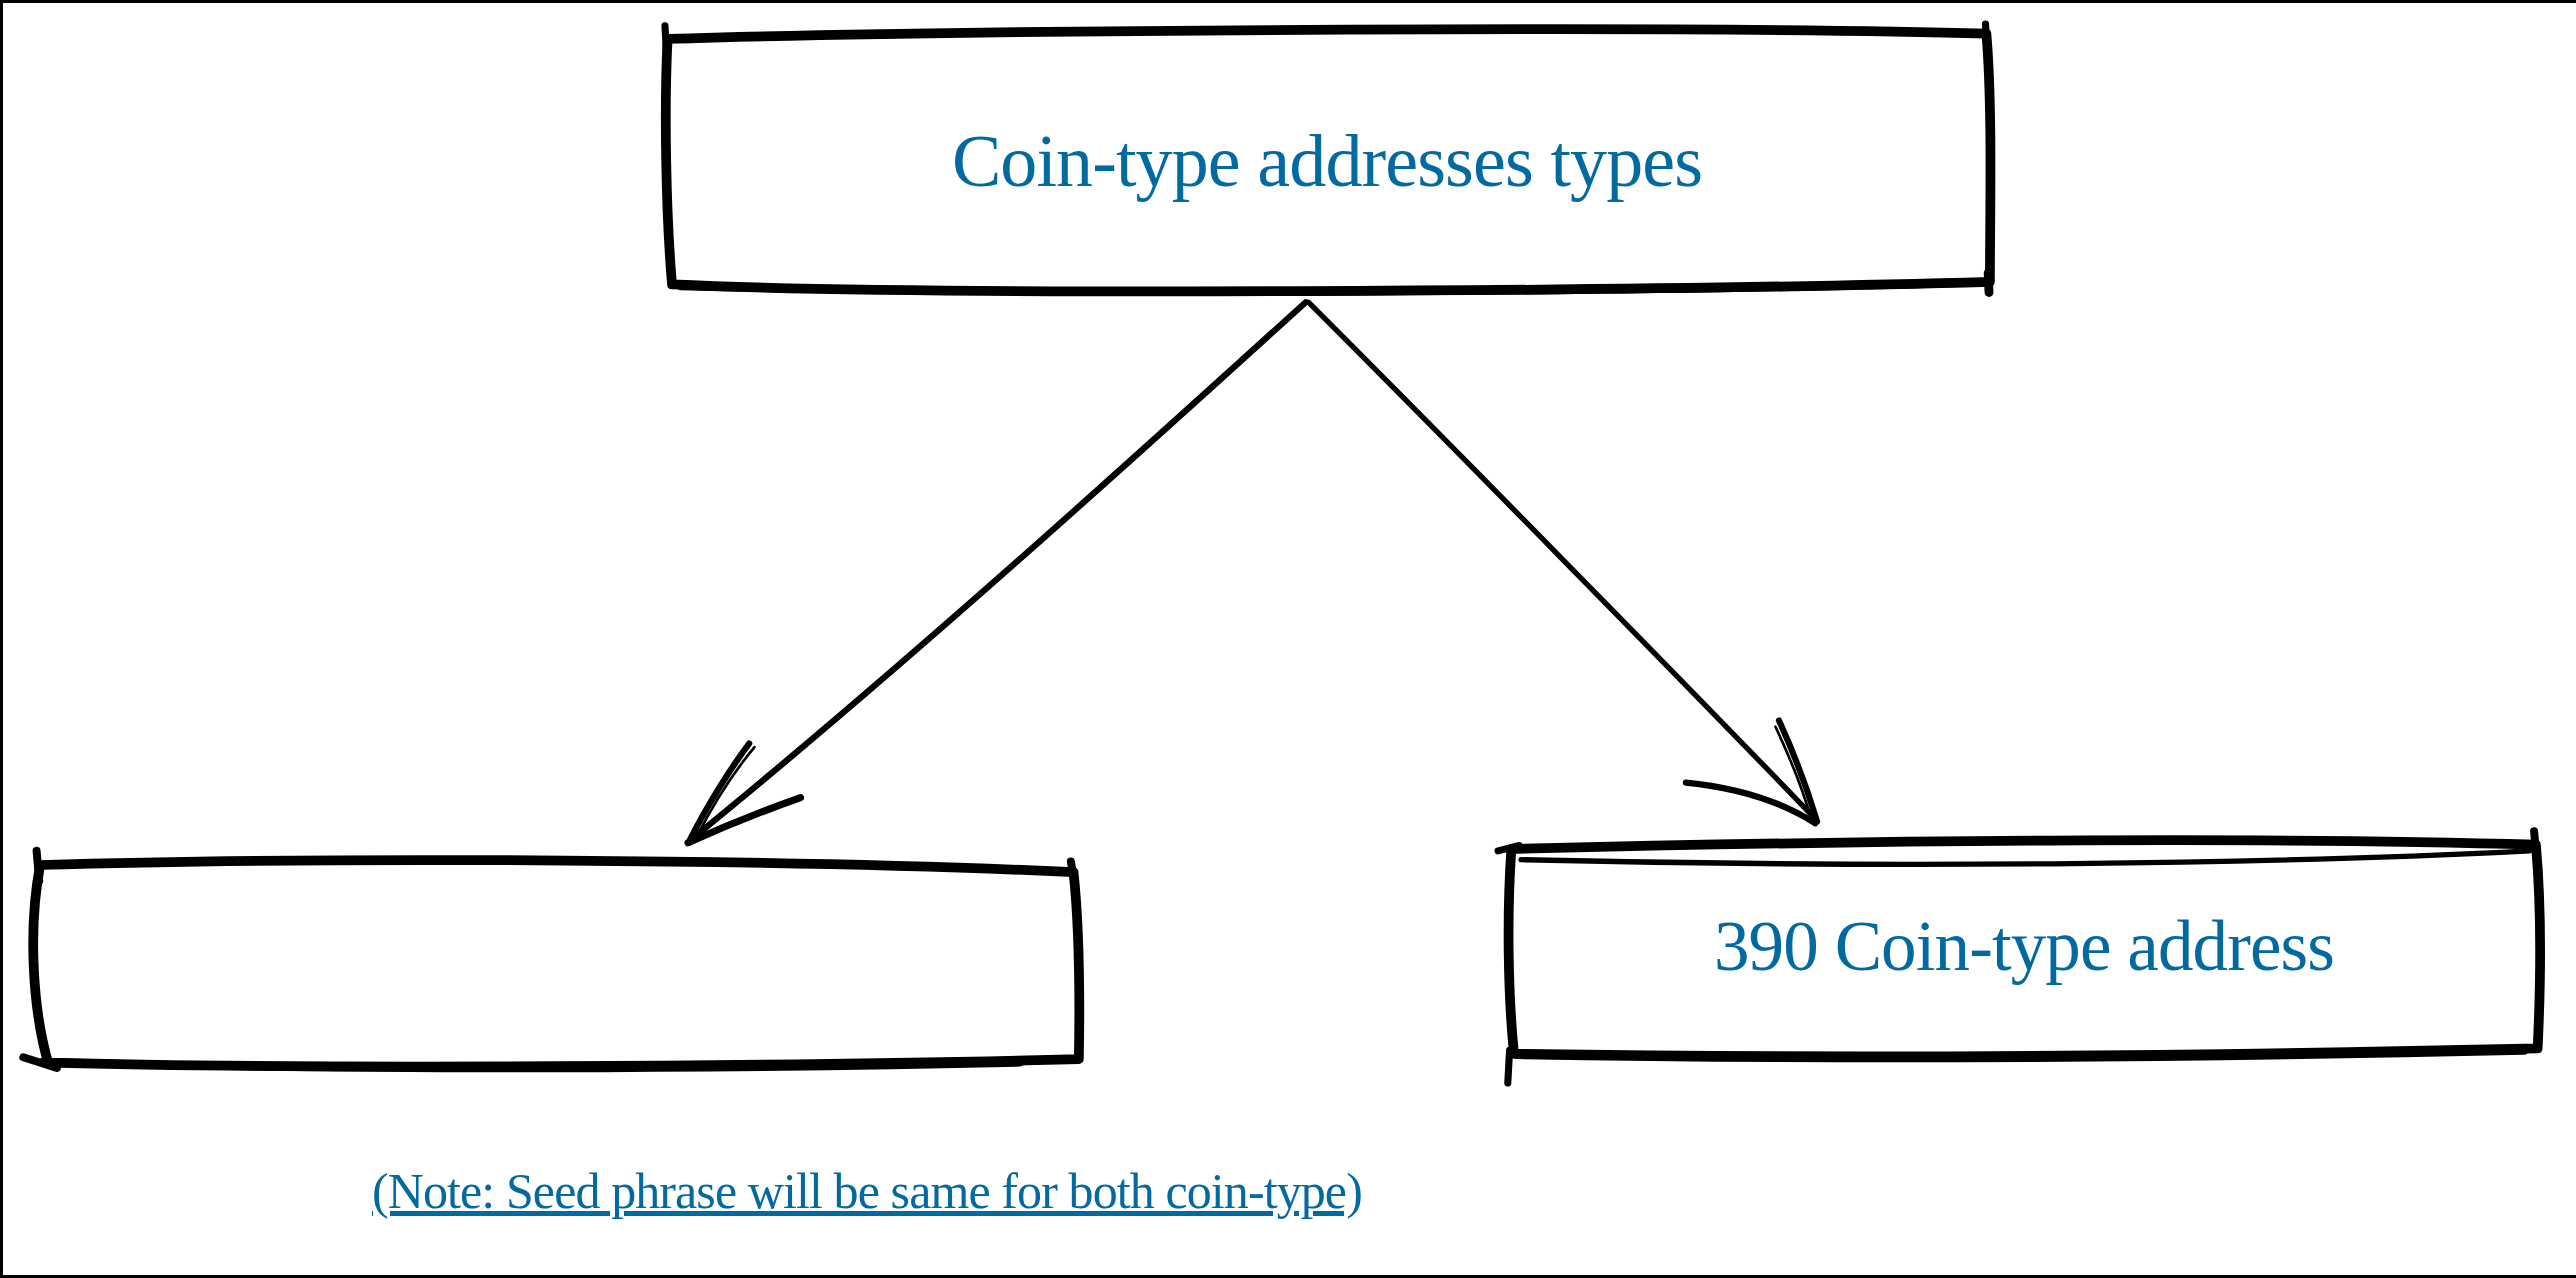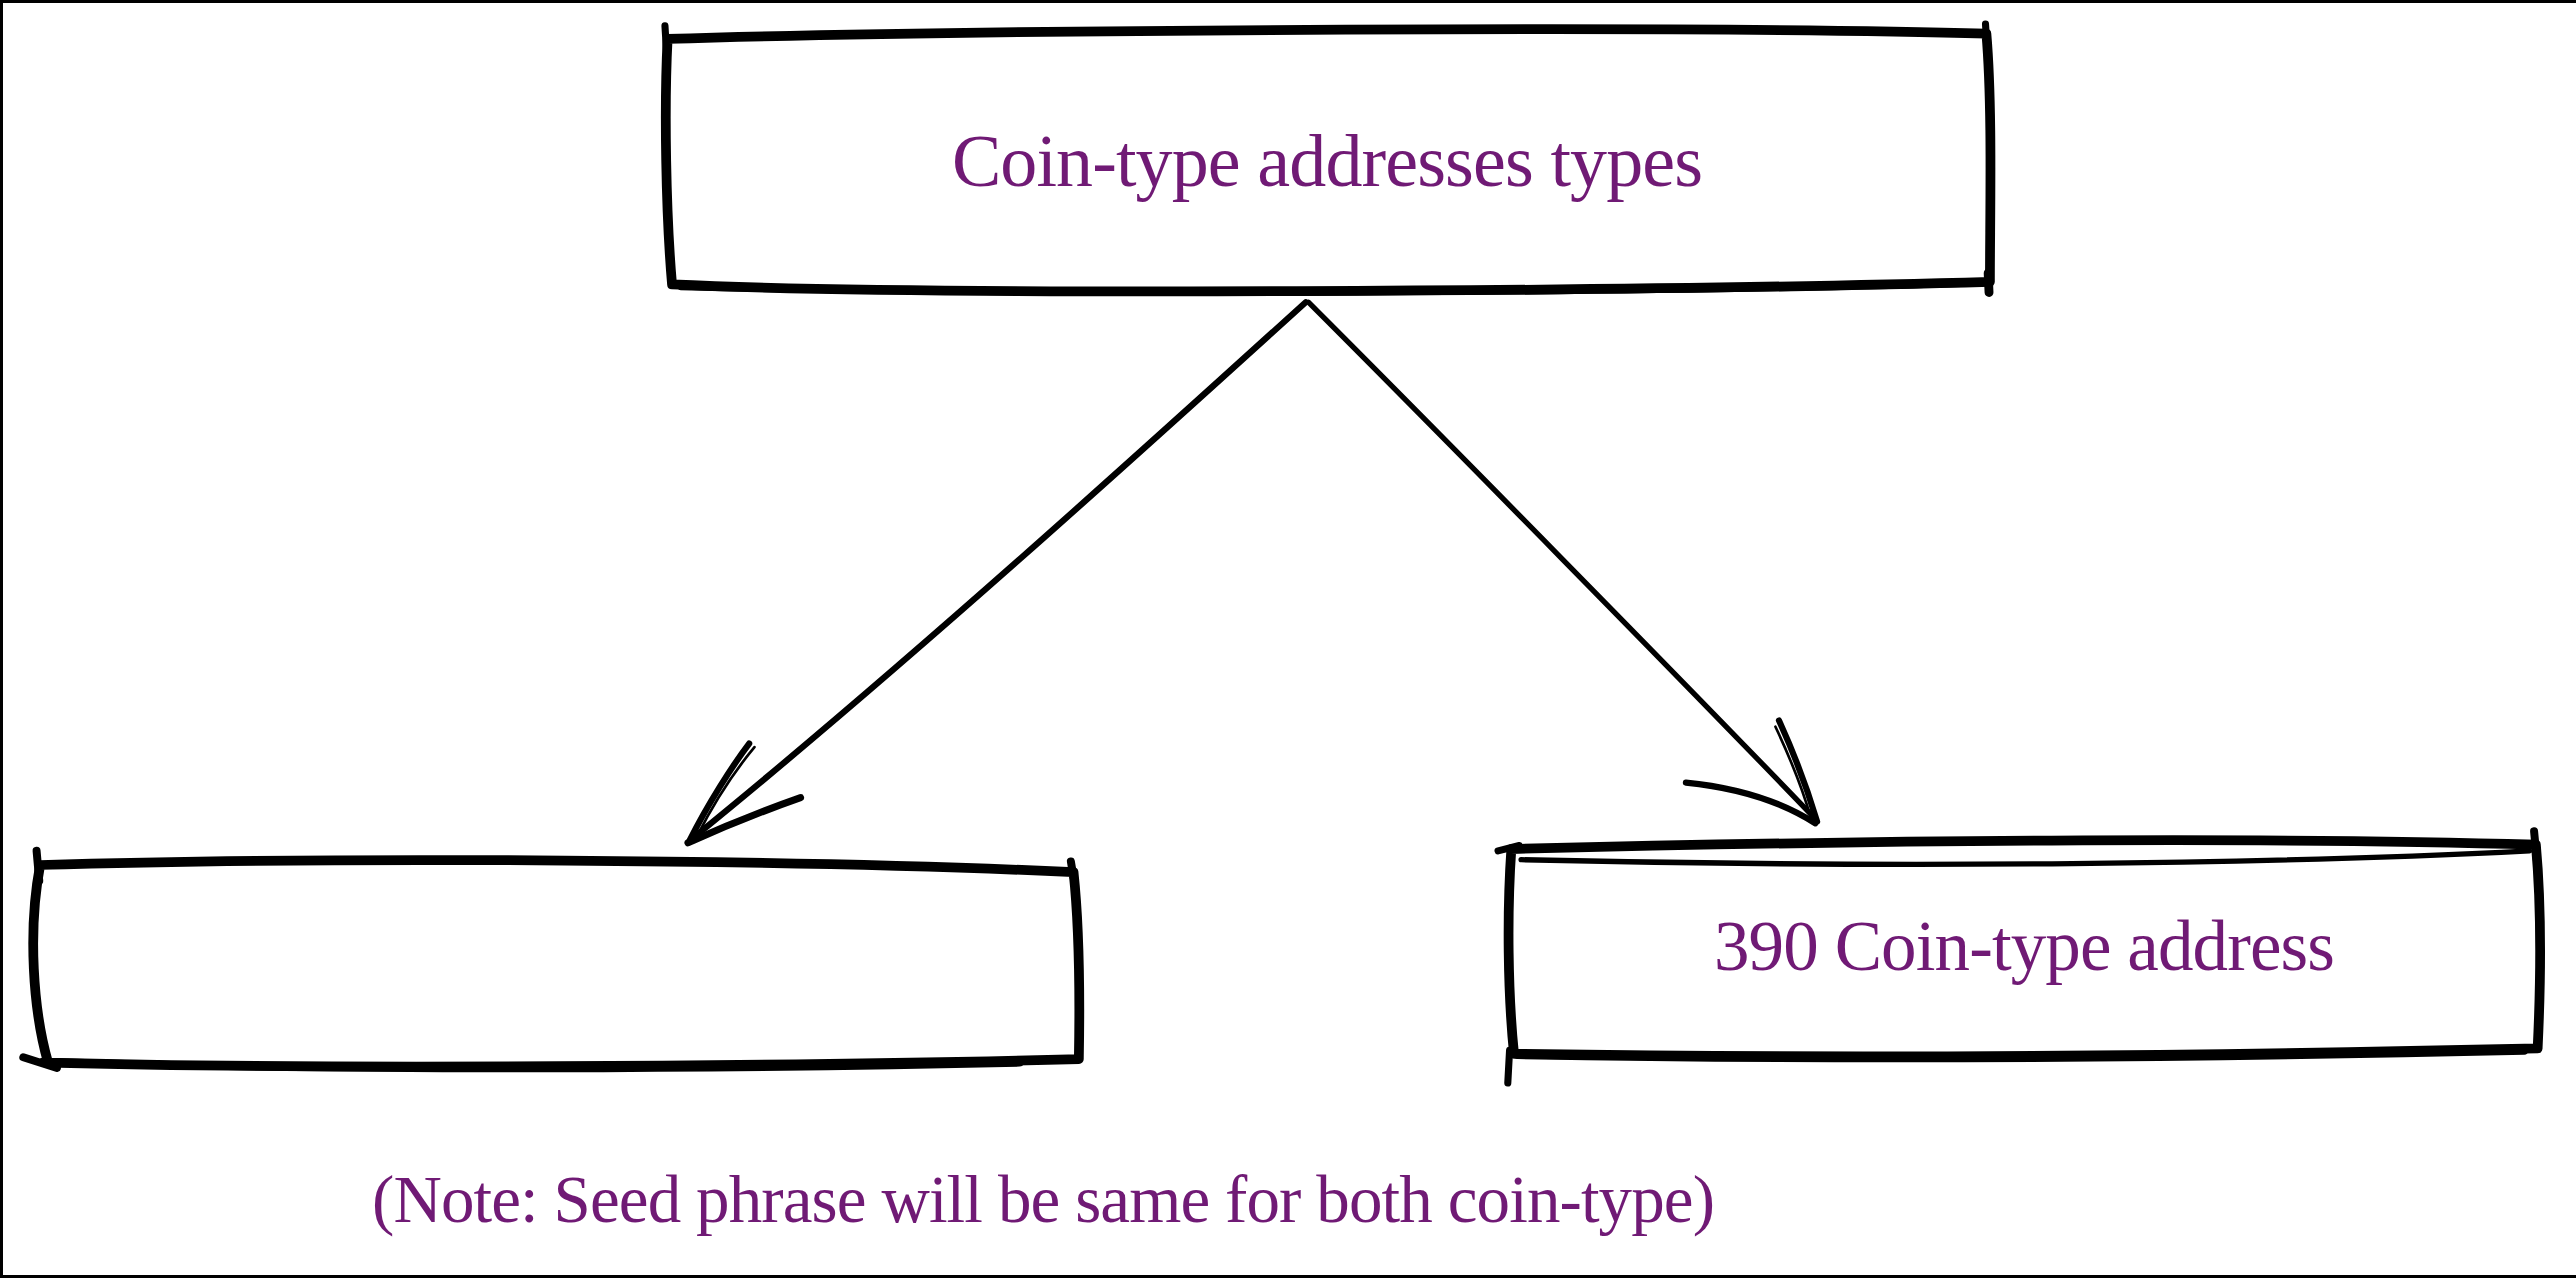--- a/index.html
+++ b/index.html
@@ -6,21 +6,21 @@
   .canvas{
     position:relative;
     width:2576px;height:1278px;
     box-sizing:border-box;
     background:#ffffff;
     border-top:3.5px solid #000;
     border-left:3.5px solid #000;
     border-bottom:3.5px solid #000;
     overflow:hidden;
     font-family:"Liberation Serif","DejaVu Serif",serif;
-    color:#701a75;
+    color:#0369a1;
   }
   .strokes{
     position:absolute;left:-3.5px;top:-3.5px;
     width:2576px;height:1278px;
     pointer-events:none;
   }
   .boxtext{
     position:absolute;
     display:flex;align-items:center;justify-content:center;
     line-height:1;letter-spacing:-0.9px;
@@ -29,21 +29,21 @@
   .label{
     position:absolute;
     line-height:1;letter-spacing:-0.9px;
     white-space:nowrap;
   }
   .t-root{left:657px;top:26px;width:1334px;height:263px;font-size:74px;padding-right:103px;}
   .t-left{left:27.5px;top:854px;width:1055px;height:215px;font-size:71px;padding-right:74px;}
   .t-right{left:1499px;top:836px;width:1044px;height:215px;font-size:71px;padding-right:133px;}
   .t-new-standard{left:48px;top:747px;font-size:74px;}
   .t-legacy{left:2299px;top:723px;font-size:74px;}
-  .t-note{left:369px;top:1163px;font-size:67px;}
+  .t-note{left:369px;top:1163px;font-size:50px;text-decoration:underline;}
 </style>
 </head>
 <body>
 
 <div class="canvas">
 
   <svg class="strokes" viewBox="0 0 2906 1442" fill="none" stroke="#000" stroke-linecap="round" stroke-linejoin="round">
 
     <g>
       <path stroke-width="11" d="M 753 44 C 1100 33, 1950 29, 2241 38

